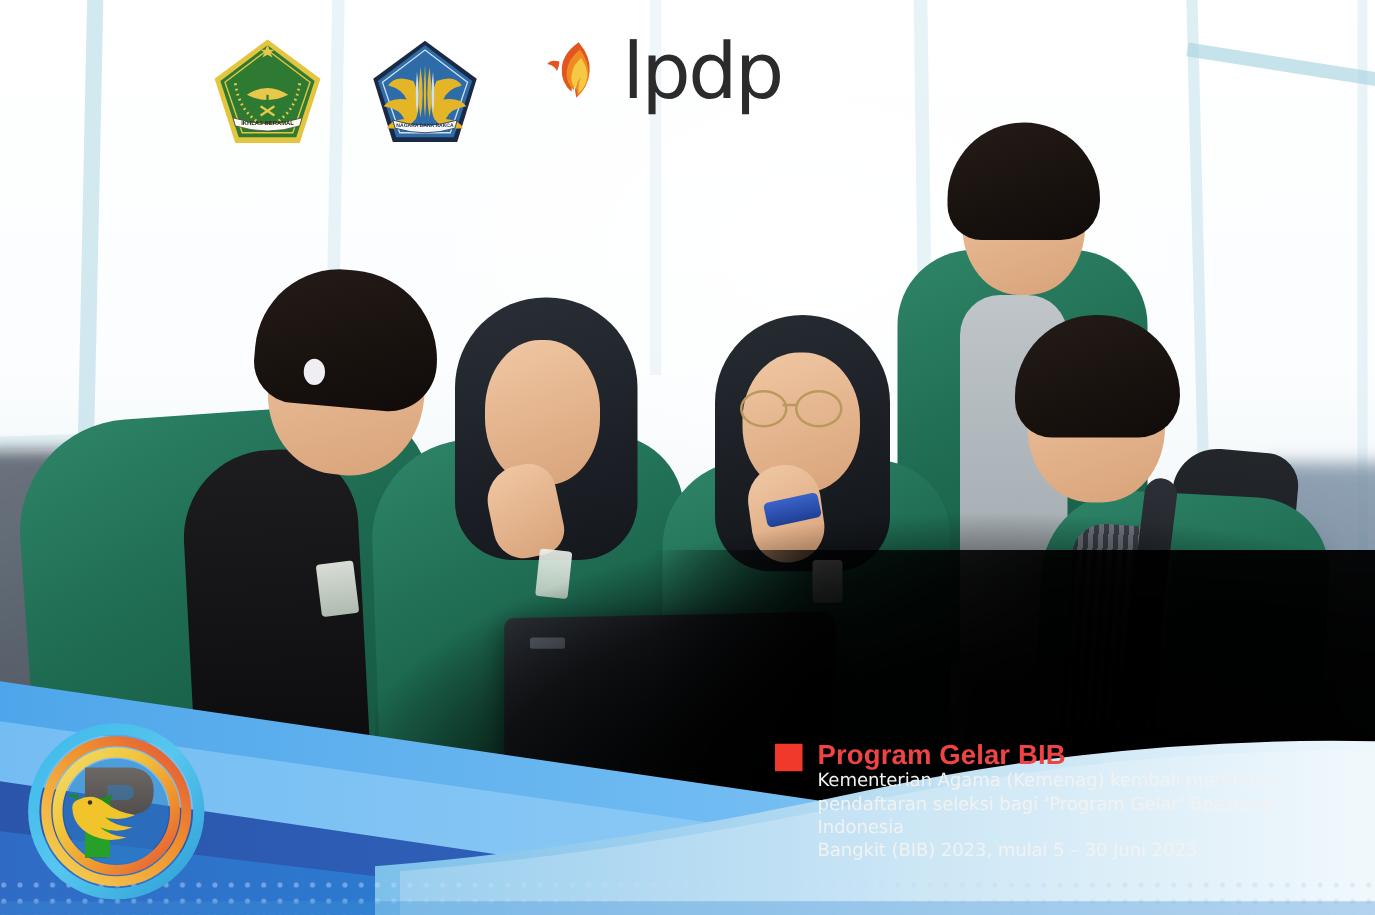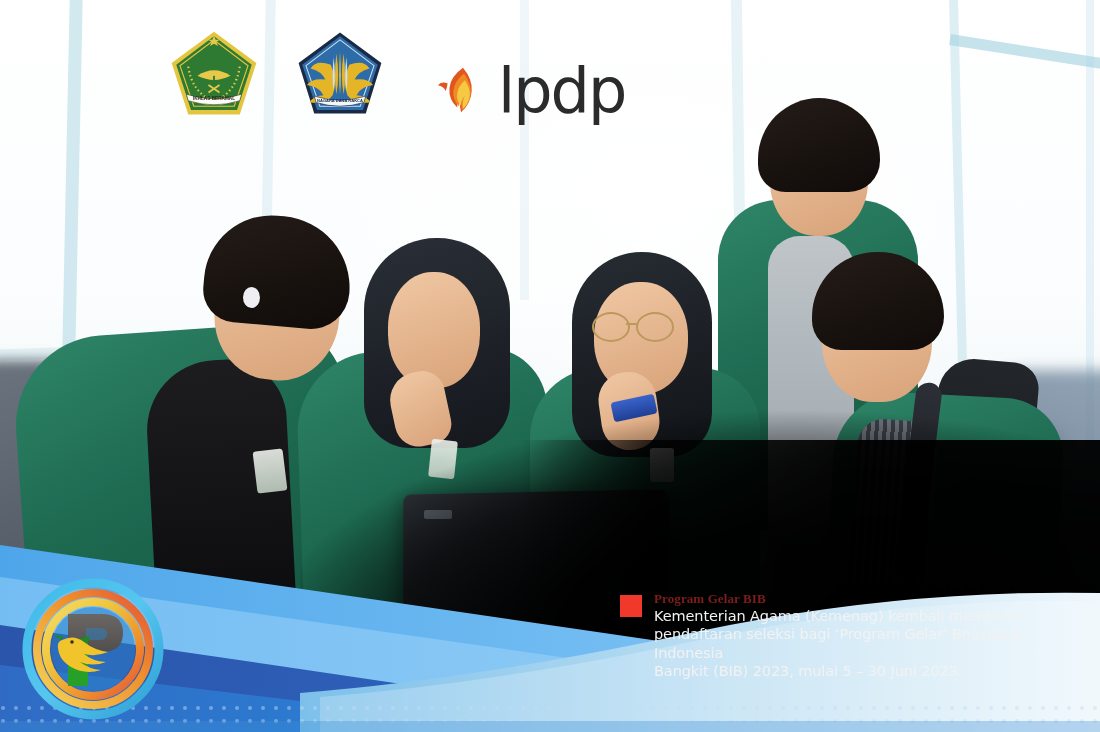--- a/index.html
+++ b/index.html
@@ -98,39 +98,39 @@
   .vignette{
     position:absolute;left:300px;top:400px;width:800px;height:332px;
     background:radial-gradient(ellipse 600px 260px at 62% 72%, rgba(0,0,0,.96) 0%, rgba(0,0,0,.88) 42%, rgba(0,0,0,.55) 68%, rgba(0,0,0,0) 88%);
   }
   .vignette2{
     position:absolute;left:520px;top:440px;width:580px;height:292px;
     background:linear-gradient(to right, rgba(0,0,0,0) 0%, rgba(0,0,0,.75) 22%, rgba(0,0,0,.93) 55%, rgba(0,0,0,.96) 100%);
   }
 
   
-  .logos{position:absolute;left:168px;top:28px;display:flex;align-items:flex-end;gap:34px;}
+  .logos{position:absolute;left:168px;top:28px;display:flex;align-items:flex-start;gap:34px;}
   .logo-kemenag,.logo-keuangan{width:92px;height:92px;position:relative;}
   .pent{position:absolute;inset:0;}
   .lpdp{display:flex;align-items:center;gap:6px;margin-left:14px;}
   .lpdp-word{font-size:62px;font-weight:400;color:#2b2b2b;letter-spacing:-2px;line-height:.92;font-family:"DejaVu Sans",sans-serif;}
 
   
   .wave{position:absolute;left:0;bottom:0;width:1100px;height:235px;}
 
   
   .plogo{position:absolute;left:22px;top:578px;width:142px;height:142px;}
 
   
   .caption{position:absolute;left:620px;top:592px;width:470px;}
   .cap-row{display:flex;align-items:flex-start;gap:12px;}
   .cap-mark{width:22px;height:22px;background:#f0392b;flex:0 0 auto;margin-top:3px;}
   .cap-title{
-    font-family:Liberation Serif, serif;
-    font-weight:bold;font-size:13px;color:#7f1d1d;
+    font-family:Liberation Sans, sans-serif;
+    font-weight:bold;font-size:22px;color:#ef4444;
     letter-spacing:.1px;line-height:1.05;margin:0 0 1px 0;
   }
   .cap-body{
     font-family:"DejaVu Sans",sans-serif;
     font-size:14.5px;color:#f2f2f2;line-height:1.28;margin:0;
     white-space:pre-line;letter-spacing:-.1px;
   }
 </style>
 </head>
 <body>

